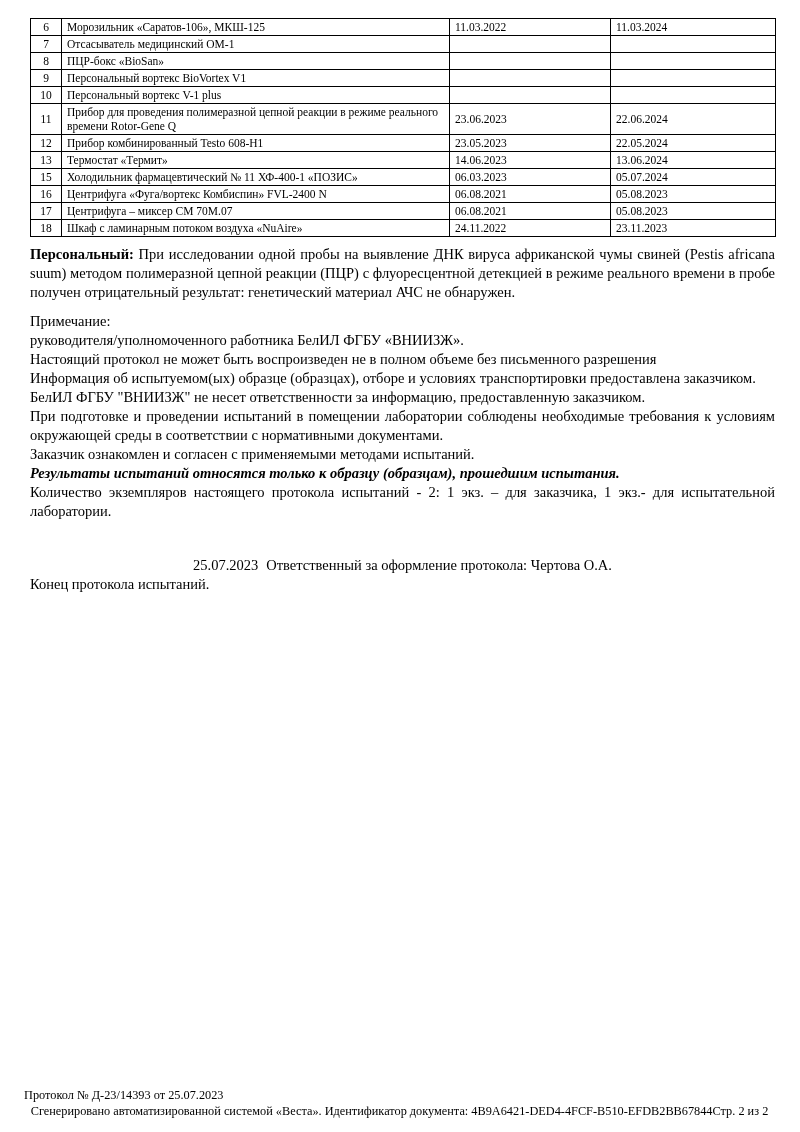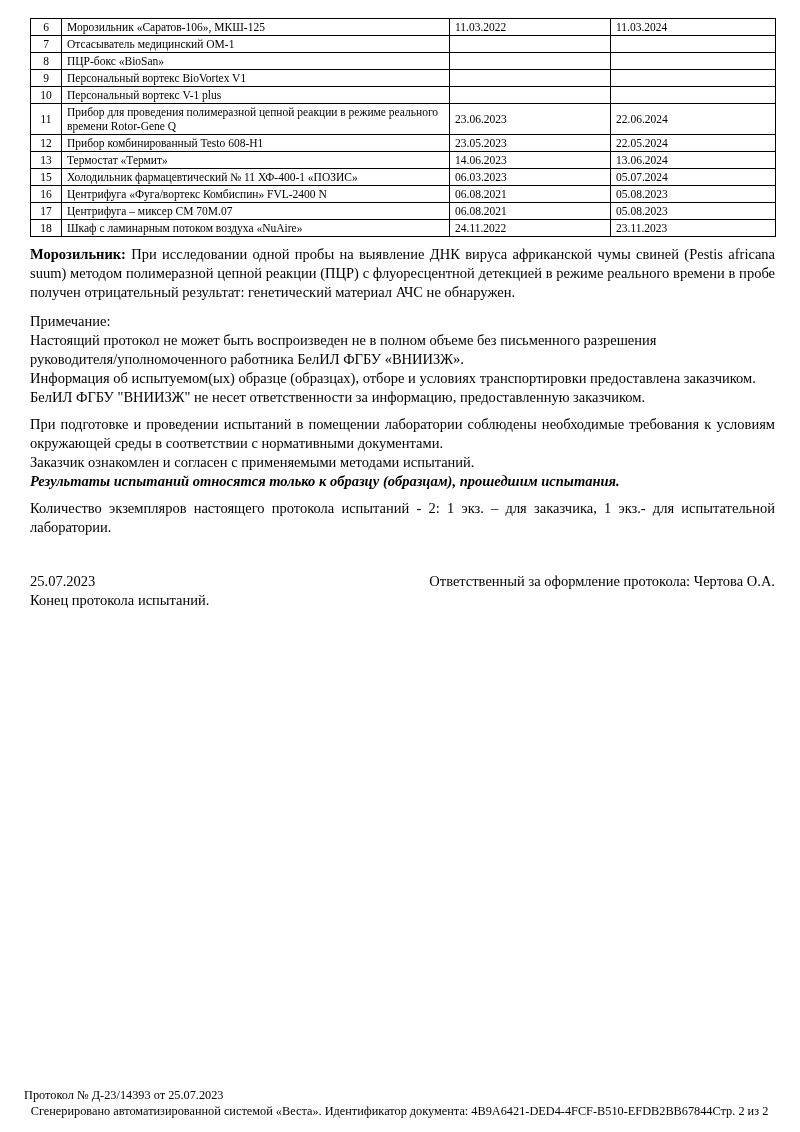--- a/index.html
+++ b/index.html
@@ -17,24 +17,24 @@
     padding:1px 5px; vertical-align:middle; overflow:hidden;
   }
   td.c-num  { text-align:center; padding:1px 2px; }
   td.c-date { }
 
   .bodytext { font-size:14.5px; line-height:19px; }
   .comment  { margin:8px 0 0 0; text-align:justify; }
   .comment b { font-weight:bold; }
   .notes    { margin-top:10px; }
   .note-line {}
-  .justify  { text-align:justify;margin-top:8px; }
+  .justify  { text-align:justify; }
   .bold     { font-weight:bold;font-style:italic; }
 
-  .sig-row  { display:flex; justify-content:space-between; margin-top:35px;gap:8px; }
+  .sig-row  { display:flex; justify-content:center; margin-top:35px;gap:8px; }
   .closing  { margin-top:0; }
 
   .footer {
     position:absolute; left:24px; right:25px; bottom:13px;
     font-size:12.3px; line-height:16px;
   }
   .footer-row { display:flex; justify-content:center; }
 </style>
 </head>
 <body>
@@ -119,29 +119,29 @@
           <tr>
           <td class="c-num">18</td>
           <td class="c-name">Шкаф с ламинарным потоком воздуха «NuAire»</td>
           <td class="c-date">24.11.2022</td>
           <td class="c-date">23.11.2023</td>
         </tr>
         </tbody>
     </table>
 
     <p class="comment bodytext">
-      <b>Морозильник:</b>
+      <b>Персональный:</b>
       <span>При исследовании одной пробы на выявление ДНК вируса африканской чумы свиней (Pestis africana suum) методом полимеразной цепной реакции (ПЦР) с флуоресцентной детекцией в режиме реального времени в пробе получен отрицательный результат: генетический материал АЧС не обнаружен.</span>
     </p>
 
     <div class="notes bodytext">
       <div class="note-line">Примечание:</div>
       <div>
+          <div class="note-line">руководителя/уполномоченного работника БелИЛ ФГБУ «ВНИИЗЖ».</div>
           <div class="note-line">Настоящий протокол не может быть воспроизведен не в полном объеме без письменного разрешения</div>
-          <div class="note-line">руководителя/уполномоченного работника БелИЛ ФГБУ «ВНИИЗЖ».</div>
           <div class="note-line">Информация об испытуемом(ых) образце (образцах), отборе и условиях транспортировки предоставлена заказчиком.</div>
           <div class="note-line">БелИЛ ФГБУ "ВНИИЗЖ" не несет ответственности за информацию, предоставленную заказчиком.</div>
           <div class="note-line justify">При подготовке и проведении испытаний в помещении лаборатории соблюдены необходимые требования к условиям окружающей среды в соответствии с нормативными документами.</div>
           <div class="note-line">Заказчик ознакомлен и согласен с применяемыми методами испытаний.</div>
           <div class="note-line bold">Результаты испытаний относятся только к образцу (образцам), прошедшим испытания.</div>
           <div class="note-line justify">Количество экземпляров настоящего протокола испытаний - 2: 1 экз. – для заказчика, 1 экз.- для испытательной лаборатории.</div>
         </div>
     </div>
 
     <div class="sig-row bodytext">

